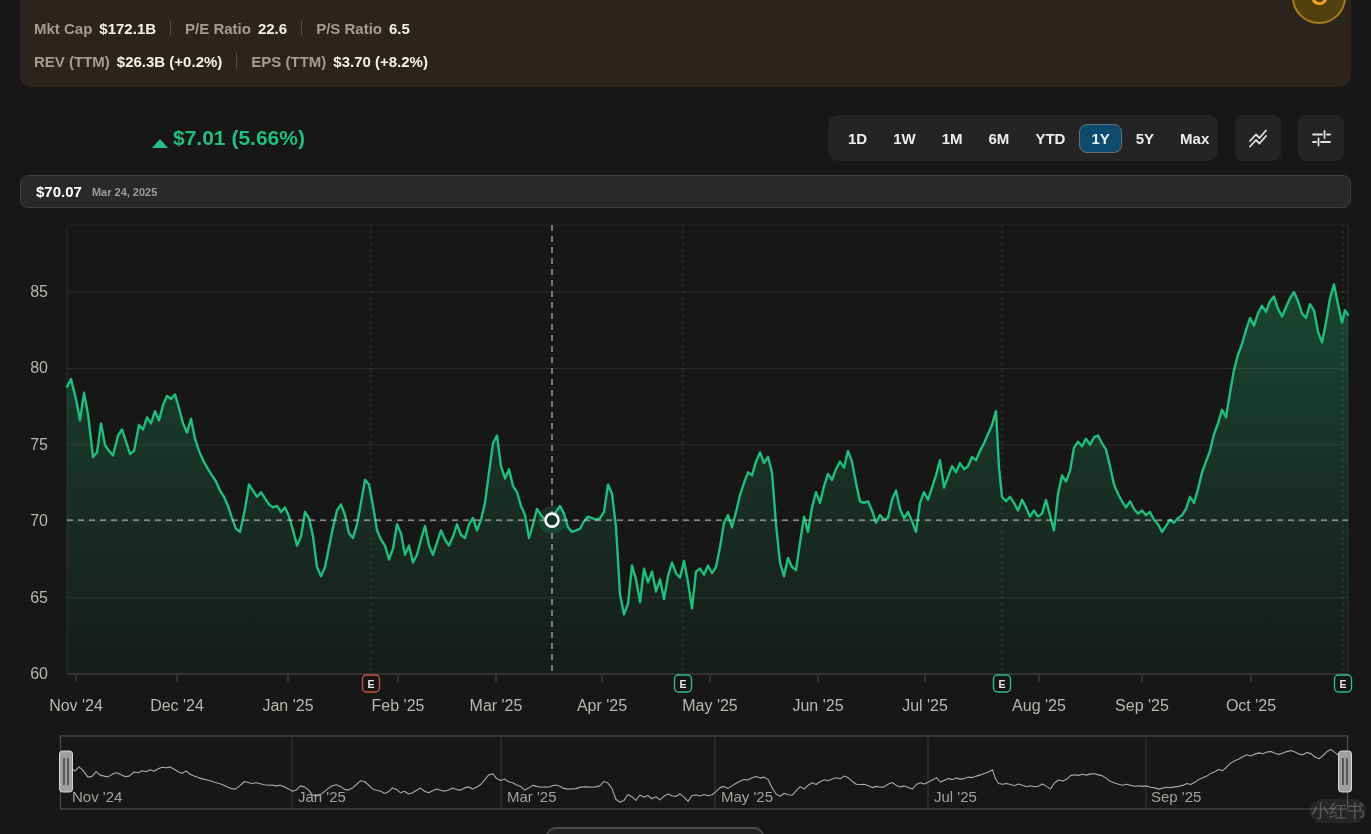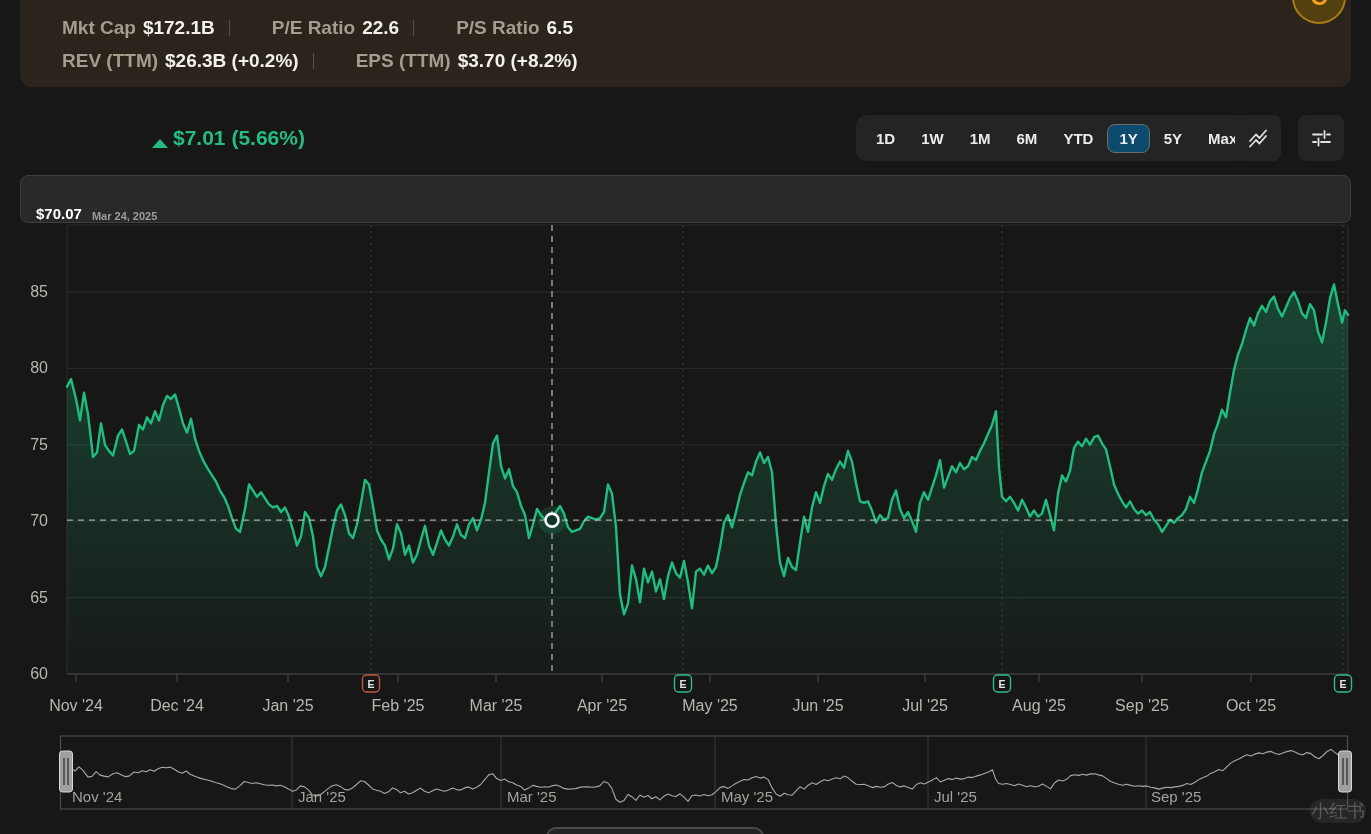--- a/index.html
+++ b/index.html
@@ -10,21 +10,21 @@
     background:#171717; overflow:hidden;
   }
   
   .header-card {
     position:absolute; left:20px; top:-14px; width:1331px; height:101px;
     background:#2a241c; border-radius:12px;
   }
   .stats-row { position:absolute; left:14px; display:flex; align-items:center; height:22px; }
   .stats-row.r1 { top:31px; }
   .stats-row.r2 { top:64px; }
-  .stat { display:flex; align-items:center; font-size:19px; white-space:nowrap;margin-left:28px; }
+  .stat { display:flex; align-items:center; font-size:15px; white-space:nowrap; }
   .stat .lbl { color:#a59c8e; font-weight:700; margin-right:7px; }
   .stat .val { color:#f4f1ea; font-weight:700; }
   .stat-sep { width:1px; height:16px; background:#584f44; margin:0 14px; }
   .avatar {
     position:absolute; left:1272px; top:-16px; width:54px; height:54px;
     border-radius:50%; background:#53400f; border:2px solid #a87c17;
     display:flex; align-items:center; justify-content:center;
     color:#f2a21c; font-size:24px; font-weight:700;
   }
   
@@ -36,40 +36,40 @@
     position:absolute; left:152px; top:139px; width:0; height:0;
     border-left:8px solid transparent; border-right:8px solid transparent;
     border-bottom:9px solid #23bd7f;
   }
   .price-change {
     position:absolute; left:173px; top:126px; font-size:21px; font-weight:600;
     color:#23bd7f;
   }
   
   .range-bar {
-    position:absolute; left:856px; top:115px; height:46px; width:390px;
+    position:absolute; left:828px; top:115px; height:46px; width:390px;
     background:#242424; border-radius:10px; display:flex; align-items:center;
     padding:0 8px; gap:2px;
   }
   .range-btn {
     padding:6px 11px; font-size:15px; font-weight:700; color:#ececec;
     border:1px solid transparent; border-radius:8px; cursor:pointer; line-height:1;
   }
   .range-btn.selected { background:#0c4a6e; border-color:#6d6d6d; }
   .icon-btn {
     position:absolute; top:115px; width:46px; height:46px; background:#242424;
     border-radius:8px; display:flex; align-items:center; justify-content:center; cursor:pointer;
   }
   .icon-btn.b1 { left:1235px; }
   .icon-btn.b2 { left:1298px; }
   
   .tooltip-bar {
-    position:absolute; left:20px; top:175px; width:1331px; height:48px;
+    position:absolute; left:20px; top:175px; width:1331px; height:33px;
     background:#292929; border:1px solid #3e3e3e; border-radius:8px;
-    display:flex; align-items:flex-end; padding-left:15px; gap:10px;
+    display:flex; align-items:center; padding-left:15px; gap:10px;
   }
   .tooltip-bar .tp { color:#ffffff; font-weight:700; font-size:15px; }
   .tooltip-bar .td { color:#9c9c9c; font-weight:600; font-size:11px; }
   
   #chart-svg { position:absolute; left:0; top:0; }
   
   .bottom-peek {
     position:absolute; left:546px; top:827px; width:218px; height:10px;
     background:#232323; border:2px solid #4a4a4a; border-bottom:none;
     border-radius:14px 14px 0 0;

